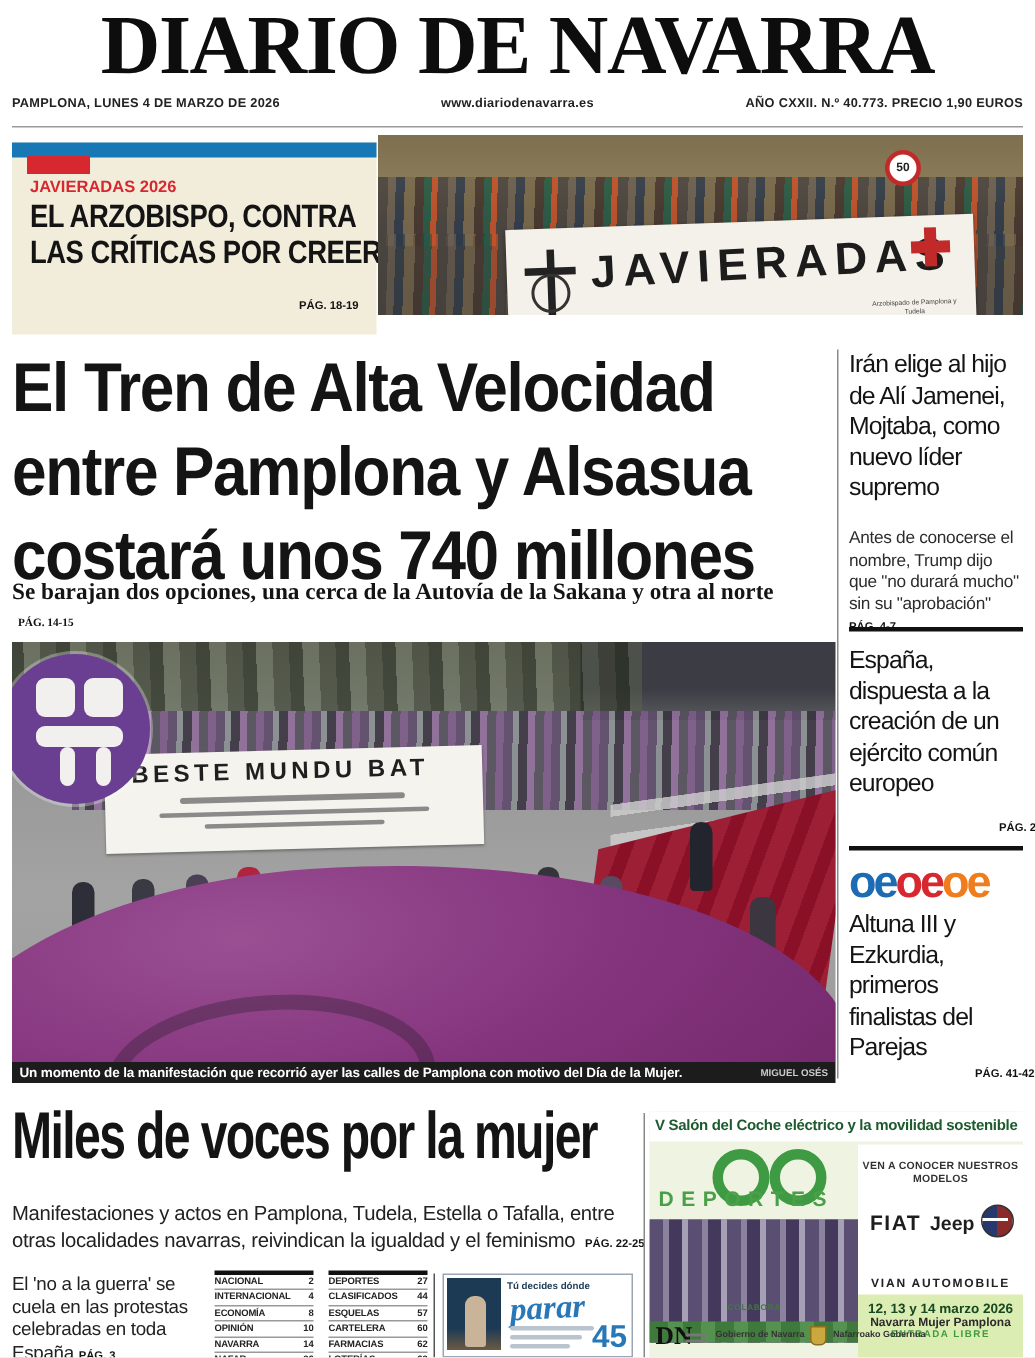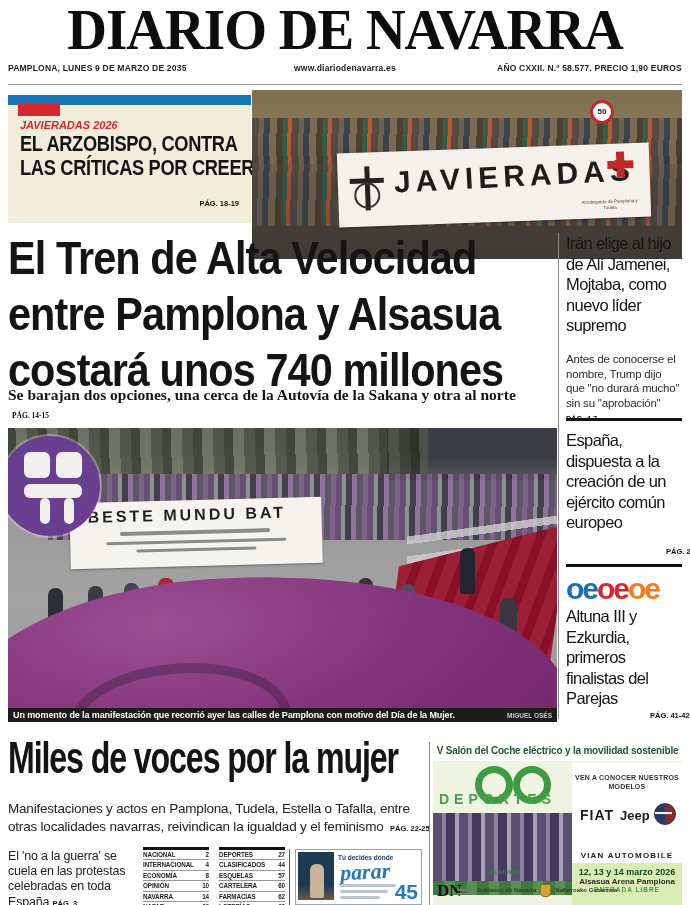--- a/index.html
+++ b/index.html
@@ -13,27 +13,27 @@
   
   #mast-title{top:0px;left:0;width:690px;text-align:center;font-weight:700;font-size:55px;
     letter-spacing:-1px;line-height:60px;color:#0d0d0d;transform:scaleY(1.02);transform-origin:top;}
   #dateline{top:63px;left:8px;width:674px;font-size:8.5px;color:#222;font-weight:600;letter-spacing:.2px;}
   #rule-mast{top:84px;left:8px;width:674px;height:1px;background:#9a9a9a;}
 
   
   #javbox{top:95px;left:8px;width:243px;height:128px;background:#f2ecda;}
   #jav-blue{top:0;left:0;width:243px;height:10px;background:#1778b5;}
   #jav-red{top:9px;left:10px;width:42px;height:12px;background:#d7282f;}
-  #jav-kicker{top:24px;left:12px;font-size:11px;font-weight:800;color:#d7282f;letter-spacing:0;font-style:italic;}
+  #jav-kicker{top:24px;left:12px;font-size:11px;font-weight:800;color:#d7282f;letter-spacing:0;}
   #jav-head{top:37px;left:12px;width:280px;font-size:21.5px;line-height:24px;font-weight:800;
     letter-spacing:-.4px;color:#141414;transform:scaleX(.85);}
   #jav-pag{top:104px;right:12px;}
 
   
-  #javphoto{top:90px;left:252px;width:430px;height:169px;overflow:hidden;
+  #javphoto{top:90px;left:252px;width:430px;height:120px;overflow:hidden;
     background:linear-gradient(180deg,#7d6f4f 0%,#8a7b58 26%,#6b6147 38%,#55503f 46%,#4a443c 56%,#3e3a35 100%);}
   .crowdband{position:absolute;left:0;width:100%;
     background:repeating-linear-gradient(92deg,#4a4440 0 7px,#6b5f52 7px 12px,#2e3a4a 12px 18px,#7a6a4e 18px 25px,#45352e 25px 31px,#255a46 31px 36px,#c8512a 36px 40px);}
   #jav-banner{top:58px;left:86px;width:312px;height:74px;background:#f4f1ea;transform:rotate(-2deg);
     box-shadow:0 1px 3px rgba(0,0,0,.4);}
   #jav-banner-text{top:12px;left:56px;font-size:30px;font-weight:800;letter-spacing:5px;color:#1c1c1c;
     transform:rotate(-1deg);}
   #jav-cross-logo{top:14px;left:12px;width:34px;height:44px;}
   #jav-cross-logo .bar-v{position:absolute;left:15px;top:0;width:5px;height:44px;background:#222;}
   #jav-cross-logo .bar-h{position:absolute;left:0;top:12px;width:34px;height:5px;background:#222;}
@@ -142,23 +142,23 @@
   .gob-txt{font-size:6px;font-weight:700;color:#333;line-height:7px;}
   #gob-crest{width:9px;height:11px;background:#caa83f;border-radius:0 0 4px 4px;border:1px solid #8a6f1d;}
 </style>
 </head>
 <body>
 
 <div id="page">
 
   <div class="abs serif" id="mast-title">DIARIO DE NAVARRA</div>
   <div class="abs" id="dateline">
-    <span style="position:absolute;left:0;">PAMPLONA, LUNES 9 DE MARZO DE 2035</span>
+    <span style="position:absolute;left:0;">PAMPLONA, LUNES 4 DE MARZO DE 2026</span>
     <span style="position:absolute;left:0;width:100%;text-align:center;font-weight:800;">www.diariodenavarra.es</span>
-    <span style="position:absolute;right:0;">AÑO CXXII. N.º 58.577. PRECIO 1,90 EUROS</span>
+    <span style="position:absolute;right:0;">AÑO CXXII. N.º 40.773. PRECIO 1,90 EUROS</span>
   </div>
   <div class="abs" id="rule-mast"></div>
 
   <div class="abs" id="javbox">
     <div class="abs" id="jav-blue"></div>
     <div class="abs" id="jav-red"></div>
     <div class="abs" id="jav-kicker">JAVIERADAS 2026</div>
     <div class="abs cx" id="jav-head">EL ARZOBISPO, CONTRA LAS CRÍTICAS POR CREER</div>
     <div class="abs pag" id="jav-pag">PÁG. 18-19</div>
   </div>
@@ -331,21 +331,21 @@
     <div id="eco-photo"></div>
     <div id="eco-white">
       <div id="eco-cta">VEN A CONOCER NUESTROS MODELOS</div>
       <div id="eco-fiat">FIAT</div>
       <div id="eco-jeep">Jeep</div>
       <div id="eco-alfa"></div>
       <div id="eco-dealer">VIAN AUTOMOBILE</div>
     </div>
     <div id="eco-green">
       <div id="eco-dates">12, 13 y 14 marzo 2026</div>
-      <div id="eco-venue">Alsasua Arena Pamplona</div>
+      <div id="eco-venue">Navarra Mujer Pamplona</div>
       <div id="eco-entry">ENTRADA LIBRE</div>
     </div>
     <div id="eco-dn">DN</div>
     <div class="dn-bar" style="bottom:14px;left:24px;width:14px;"></div>
     <div class="dn-bar" style="bottom:10px;left:24px;width:14px;"></div>
     <div id="eco-colab">COLABORA</div>
     <div id="eco-gob">
       <div class="gob-txt">Gobierno de Navarra</div>
       <div id="gob-crest"></div>
       <div class="gob-txt">Nafarroako Gobernua</div>

